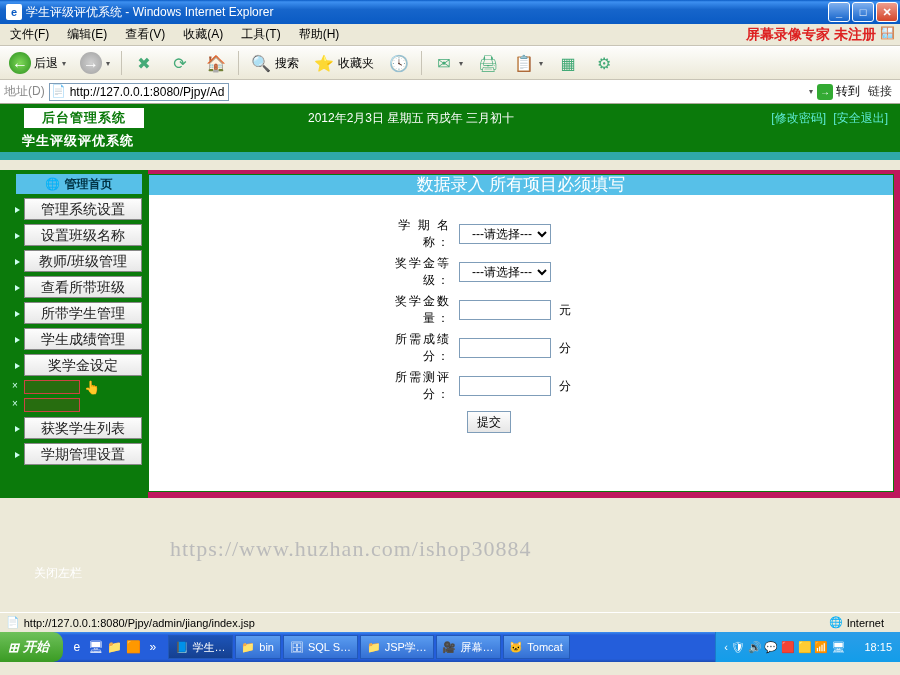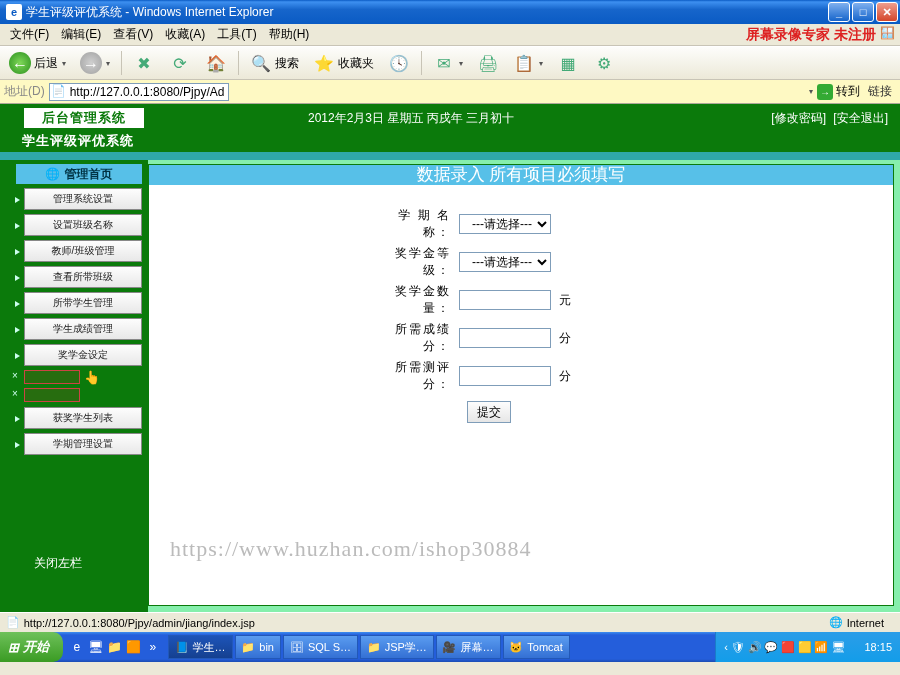--- a/index.html
+++ b/index.html
@@ -8,61 +8,61 @@
 
 .titlebar { height:24px; background:linear-gradient(#0a5bc4,#3d90f0 8%,#1665cb 40%,#0a5bc4); display:flex; align-items:center; color:#fff; padding:0 2px 0 6px; }
 .titlebar .tb-icon { width:16px; height:16px; background:#fff; border-radius:2px; margin-right:4px; display:inline-flex; align-items:center; justify-content:center; color:#0a5bc4; font-size:11px; font-weight:bold; }
 .titlebar .title { flex:0 0 auto; font-weight:normal; font-size:12px; }
 .titlebar .spacer { flex:1; }
 .titlebar .winbtn { width:22px; height:20px; margin-left:2px; border:1px solid #fff; border-radius:3px; display:flex; align-items:center; justify-content:center; font-size:11px; font-weight:bold; }
 .winbtn.min,.winbtn.max { background:linear-gradient(#7fb0ef,#1665cb); color:#fff; }
 .winbtn.close { background:linear-gradient(#ef9e8e,#d4462a); color:#fff; }
 
 
-.menubar { height:22px; background:#ece9d8; display:flex; align-items:center; padding:0 4px; border-bottom:1px solid #c8c4b6; position:relative; }
+.menubar { height:22px; background:#ece9d8; display:flex; align-items:center; padding:0 4px; border-bottom:1px solid #c8c4b6; position:relative;gap:6px; }
 .menubar .mitem { padding:2px 6px; cursor:default; }
 .menubar .watermark { position:absolute; right:24px; top:2px; color:#d22; font-size:14px; font-weight:bold; }
 .menubar .ie-logo { position:absolute; right:2px; top:2px; width:18px; height:18px; }
 
 
 .toolbar { height:34px; background:linear-gradient(#fdfdfb,#ece9d8); display:flex; align-items:center; padding:0 4px; border-top:1px solid #fff; border-bottom:1px solid #c8c4b6; gap:4px; }
 .tbtn { display:flex; align-items:center; gap:3px; padding:2px 4px; border:1px solid transparent; border-radius:3px; }
 .tico { width:22px; height:22px; display:flex; align-items:center; justify-content:center; font-size:16px; border-radius:50%; }
 .tico.back { background:radial-gradient(#7fd858,#2a8f1e); color:#fff; }
 .tico.fwd  { background:radial-gradient(#d0d0d0,#a0a0a0); color:#fff; }
 .tico.plain { color:#4a7; }
 .tsep { width:1px; height:24px; background:#c8c4b6; margin:0 2px; }
 .drop { font-size:8px; color:#555; margin-left:1px; }
 
 
-.addrbar { height:24px; background:#fef9c3; display:flex; align-items:center; padding:0 4px; border-bottom:1px solid #aca899; gap:4px; }
+.addrbar { height:24px; background:#ffffff; display:flex; align-items:center; padding:0 4px; border-bottom:1px solid #aca899; gap:4px; }
 .addrbar .lbl { color:#888; }
 .addrbar input { flex:1; height:18px; border:1px solid #7f9db9; padding:0 3px 0 20px; font-size:12px; background:#fff; }
 .addrbar .inputwrap { flex:1; position:relative; }
 .addrbar .inputwrap::before { content:"📄"; position:absolute; left:3px; top:1px; font-size:12px; }
 .addrbar .go { display:flex; align-items:center; gap:3px; }
 .addrbar .go .arrow { width:16px; height:16px; background:#3a3; border-radius:3px; display:flex; align-items:center; justify-content:center; color:#fff; font-size:10px; }
 .addrbar .link { color:#333; padding:0 4px; }
 
 
 .page { height:508px; position:relative; }
 .greenhdr { height:48px; background:#0b7a0b; position:relative; }
 .syslogo { position:absolute; left:24px; top:4px; width:120px; height:20px; background:#fff; display:flex; align-items:center; justify-content:center; color:#0b7a0b; font-size:13px; font-weight:bold; letter-spacing:1px; }
 .sysname { position:absolute; left:22px; top:28px; color:#fff; font-size:13px; font-weight:bold; letter-spacing:1px; }
 .dateline { position:absolute; left:308px; top:6px; color:#fff; font-size:12px; }
-.hdrlinks { position:absolute; right:12px; top:6px; color:#ffffff; font-size:12px; }
+.hdrlinks { position:absolute; right:12px; top:6px; color:#5eead4; font-size:12px; }
 .hdrlinks span { margin-left:4px; cursor:pointer; }
 
 .tealbar { height:8px; background:#2fa8a8; }
 
-.body { display:flex; height:452px; background:#86efac; }
+.body { display:flex; height:328px; background:#be185d;margin-top:10px; }
 .sidebar { width:148px; background:#0b7a0b; padding:4px 0 0 6px; }
 .mgmt-home { background:#57c0e8; color:#0b5; height:20px; display:flex; align-items:center; justify-content:center; gap:4px; font-size:12px; margin:0 6px 4px 10px; font-weight:bold; color:#034; }
 .mgmt-home::before { content:"🌐"; font-size:12px; }
-.navbtn { display:block; height:22px; background:linear-gradient(#fdfdfd,#e8e8e8); border:1px solid #888; margin:3px 6px 4px 18px; text-align:center; line-height:20px; font-size:10px; color:#222; cursor:pointer; position:relative; }
+.navbtn { display:block; height:22px; background:linear-gradient(#fdfdfd,#e8e8e8); border:1px solid #888; margin:3px 6px 4px 18px; text-align:center; line-height:20px; font-size:14px; color:#222; cursor:pointer; position:relative; }
 .navbtn::before { content:""; position:absolute; left:-10px; top:8px; width:0; height:0; border-top:3px solid transparent; border-bottom:3px solid transparent; border-left:5px solid #cfe; }
 .navitem-collapsed { height:16px; margin:2px 6px 1px 18px; position:relative; }
 .navitem-collapsed .redbox { position:absolute; left:0; width:56px; height:14px; border:1px solid #c44; background:rgba(200,40,40,.15); }
 .navitem-collapsed::before { content:"×"; position:absolute; left:-12px; top:0px; color:#cfe; font-size:10px; }
 .cursor-hand { position:absolute; left:60px; top:0; font-size:13px; }
 
 .closebar { color:#fff; font-size:12px; margin:100px 0 0 28px; cursor:pointer; }
 
 .main { flex:1; background:#fff; margin:4px 6px 6px 0; border:1px solid #0b7a0b; }
 .formhdr { height:20px; background:#57c0e8; color:#fff; text-align:center; line-height:20px; font-size:17px; }

